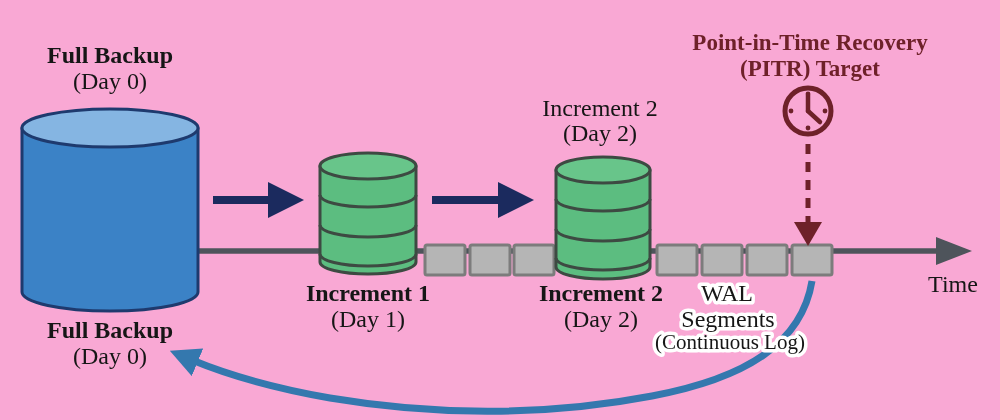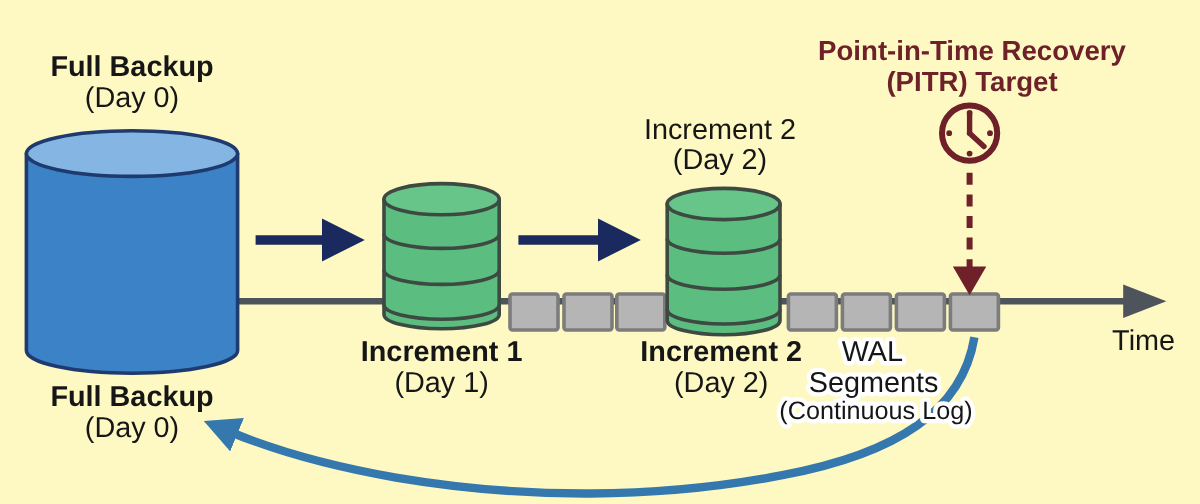--- a/index.html
+++ b/index.html
@@ -1,18 +1,18 @@
 <!DOCTYPE html>
 <html style="--full_backup_fill: #3b82c6; --full_backup_top: #85b5e2; --full_backup_stroke: #1e3a6e; --increment_fill: #5cbd80; --increment_top: #68c58a; --increment_stroke: #3d4a42; --timeline: #4e545b; --wal_segment_fill: #b5b5b5; --wal_segment_stroke: #7c7c7c; --flow_arrow: #1b2a5e; --pitr: #6e2129; --recovery_arrow: #3478ae; --label_text: #161616;"><head>
 <meta charset="utf-8">
 <style>
   html,body{margin:0;padding:0;background:#ffffff;}
   .stage{
-    position:relative;width:1000px;height:420px;background:#fef9c3;
-    font-family:Liberation Sans, sans-serif;overflow:hidden;
+    position:relative;width:1000px;height:420px;background:#f9a8d4;
+    font-family:Liberation Serif, serif;overflow:hidden;
   }
   svg{display:block;}
   text{fill:var(--label_text);}
   .t-bold{font-weight:bold;}
   .t-main{font-size:24px;}
   .t-small{font-size:21px;}
   .t-pitr{font-size:23px;font-weight:bold;fill:var(--pitr);}
   .halo{paint-order:stroke;stroke:#ffffff;stroke-width:7px;stroke-linejoin:round;}
   .cyl-blue-body{fill:var(--full_backup_fill);stroke:var(--full_backup_stroke);stroke-width:3;stroke-linejoin:round;}
   .cyl-blue-top{fill:var(--full_backup_top);stroke:var(--full_backup_stroke);stroke-width:3;}

